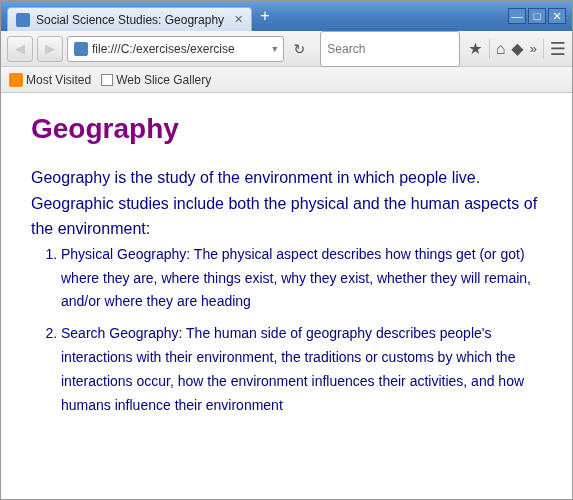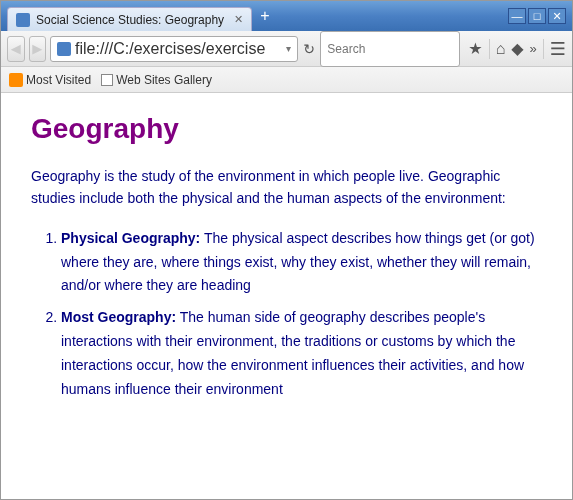--- a/index.html
+++ b/index.html
@@ -68,33 +68,34 @@
       height: 26px;
       display: flex;
       align-items: center;
       background: #fff;
       border: 1px solid #aaa;
       border-radius: 3px;
       padding: 0 6px;
       gap: 4px;
     }
     .address-bar input {
-      border: none; outline: none; font-size: 16px; flex: 1; background: transparent; color: #333;
+      border: none; outline: none; font-size: 12px; flex: 1; background: transparent; color: #333;
     }
     .address-favicon { width: 14px; height: 14px; background: #4a80c4; border-radius: 2px; }
     .dropdown-arrow { color: #777; font-size: 10px; cursor: pointer; }
     .refresh-btn { width: 22px; height: 22px; display: flex; align-items: center; justify-content: center; color: #555; cursor: pointer; font-size: 14px; }
     .search-box {
       width: 140px; height: 36px;
       display: flex; align-items: center;
       background: #fff;
       border: 1px solid #aaa;
       border-radius: 3px;
       padding: 0 6px;
       gap: 4px;
+      margin-left: 6px;
     }
     .search-box input { border: none; outline: none; font-size: 12px; flex: 1; background: transparent; color: #999; }
     .toolbar-icons { display: flex; align-items: center; gap: 6px; margin-left: 4px; }
     .toolbar-icon { color: #555; font-size: 16px; cursor: pointer; }
     .toolbar-separator { width: 1px; height: 20px; background: #ccc; }
     .menu-btn { color: #555; font-size: 18px; cursor: pointer; }
 
     
     .bookmarks-bar {
       background: linear-gradient(to bottom, #f5f5f5, #ebebeb);
@@ -120,32 +121,32 @@
     }
     .page-title {
       color: #800080;
       font-size: 28px;
       font-weight: bold;
       margin-bottom: 20px;
       font-family: Arial, sans-serif;
     }
     .page-text {
       color: #000080;
-      font-size: 14px;
+      font-size: 16px;
       line-height: 1.6;
-      margin-bottom: 17px;
+      margin-bottom: 1px;
     }
     .page-list {
       color: #000080;
       font-size: 14px;
       line-height: 1.7;
       padding-left: 30px;
     }
     .page-list li { margin-bottom: 8px; }
-    .list-label { font-weight: bold; }
+    .list-label { font-weight: normal; }
   </style>
 </head>
 <body>
 
 <div class="window">
 
   <div class="title-bar">
     <div class="tab-area">
       <div class="tab">
         <div class="tab-favicon"></div>
@@ -190,30 +191,30 @@
     </div>
   </div>
 
   <div class="bookmarks-bar">
     <div class="bookmark-item">
       <div class="bookmark-icon"></div>
       <span>Most Visited</span>
     </div>
     <div class="bookmark-item">
       <div class="bookmark-checkbox"></div>
-      <span>Web Sites Gallery</span>
+      <span>Web Slice Gallery</span>
     </div>
   </div>
 
   <div class="page-content">
     <h1 class="page-title">Geography</h1>
     <p class="page-text">Geography is the study of the environment in which people live. Geographic studies include both the physical and the human aspects of the environment:</p>
     <ol class="page-list">
       <li>
         <span class="list-label">Physical Geography:</span><span> The physical aspect describes how things get (or got) where they are, where things exist, why they exist, whether they will remain, and/or where they are heading</span>
       </li>
       <li>
-        <span class="list-label">Most Geography:</span><span> The human side of geography describes people's interactions with their environment, the traditions or customs by which the interactions occur, how the environment influences their activities, and how humans influence their environment</span>
+        <span class="list-label">Search Geography:</span><span> The human side of geography describes people's interactions with their environment, the traditions or customs by which the interactions occur, how the environment influences their activities, and how humans influence their environment</span>
       </li>
     </ol>
   </div>
 
 </div>
 
 </body></html>

